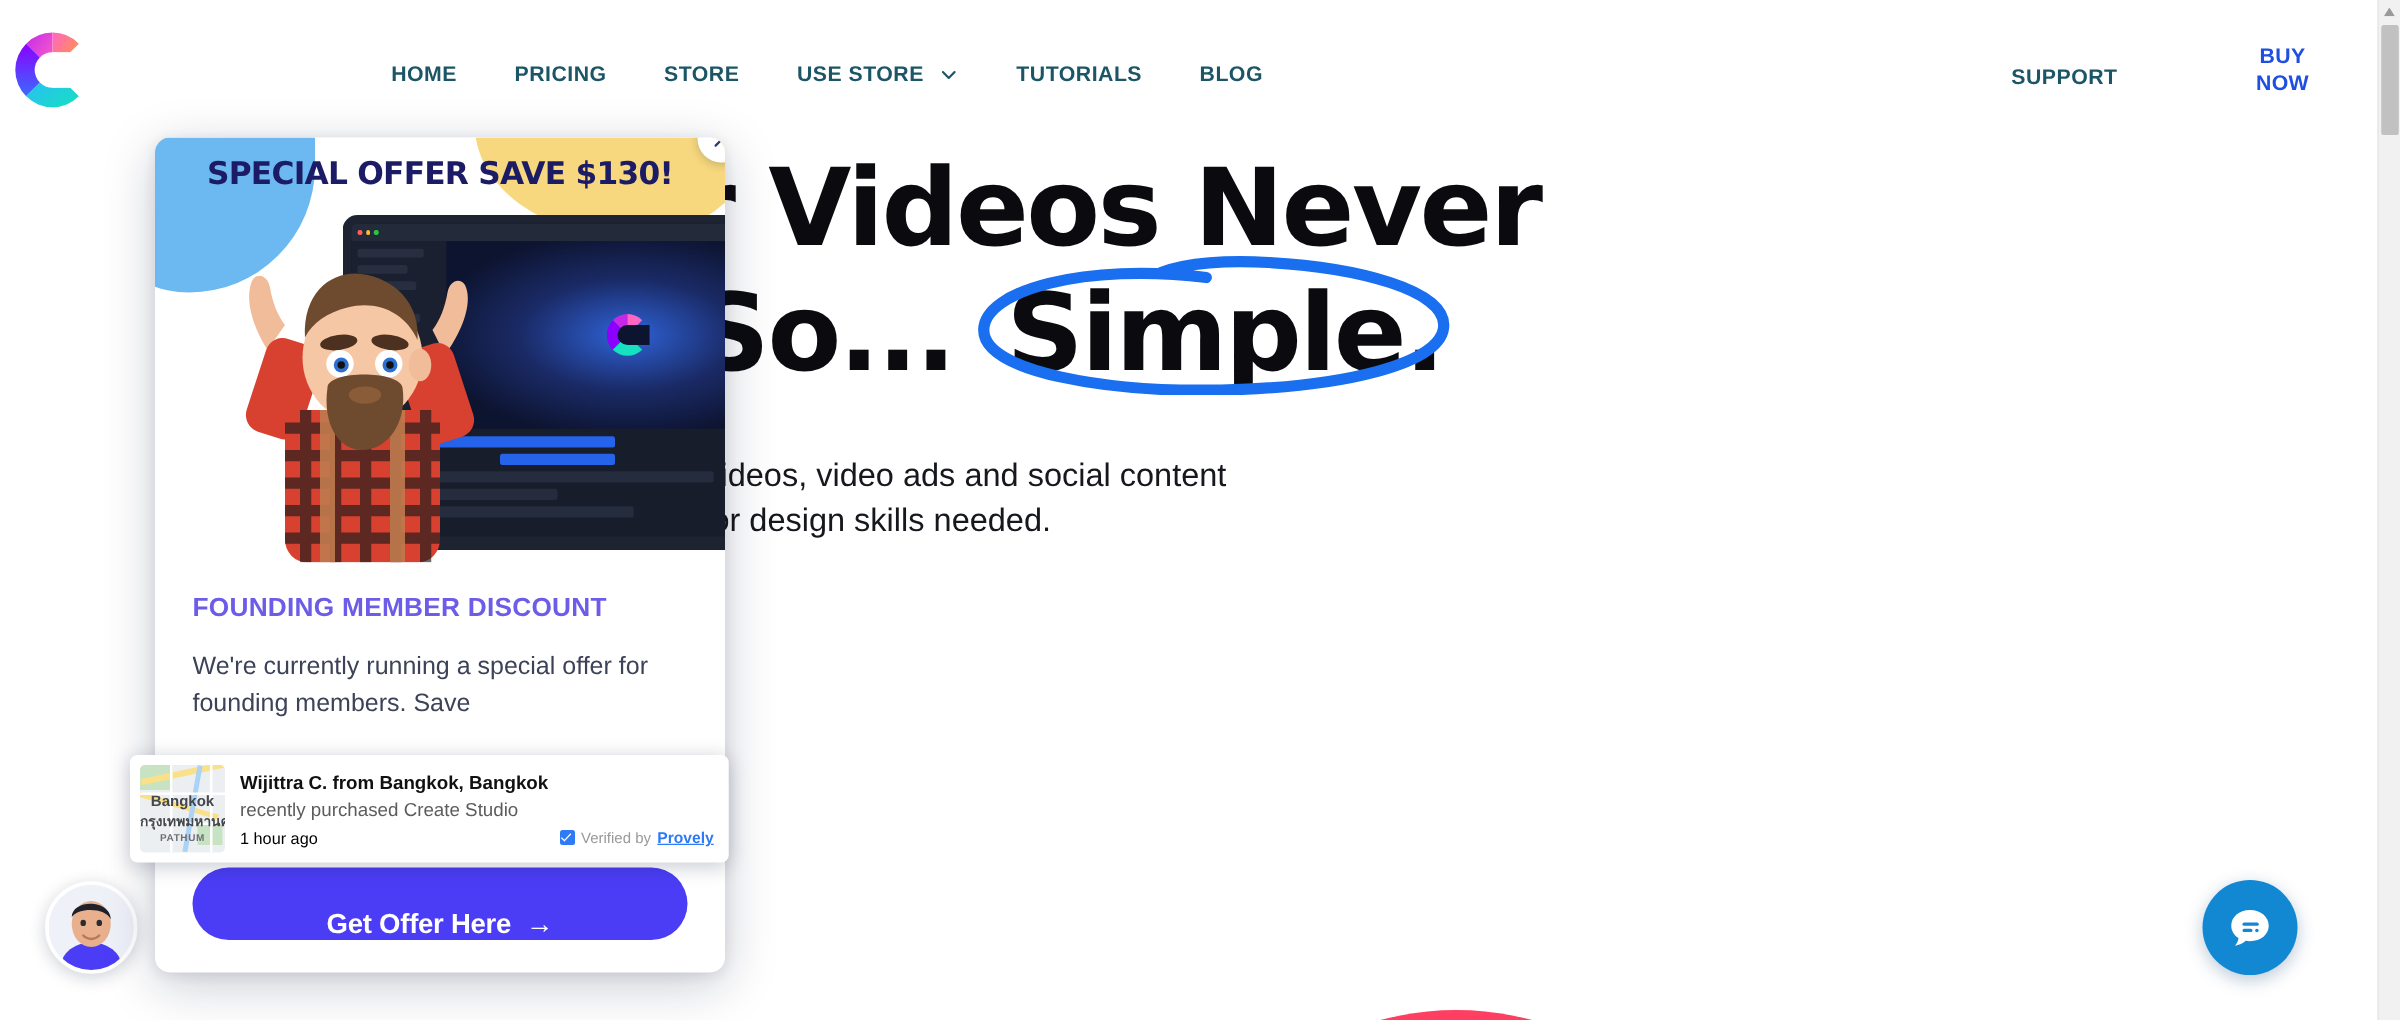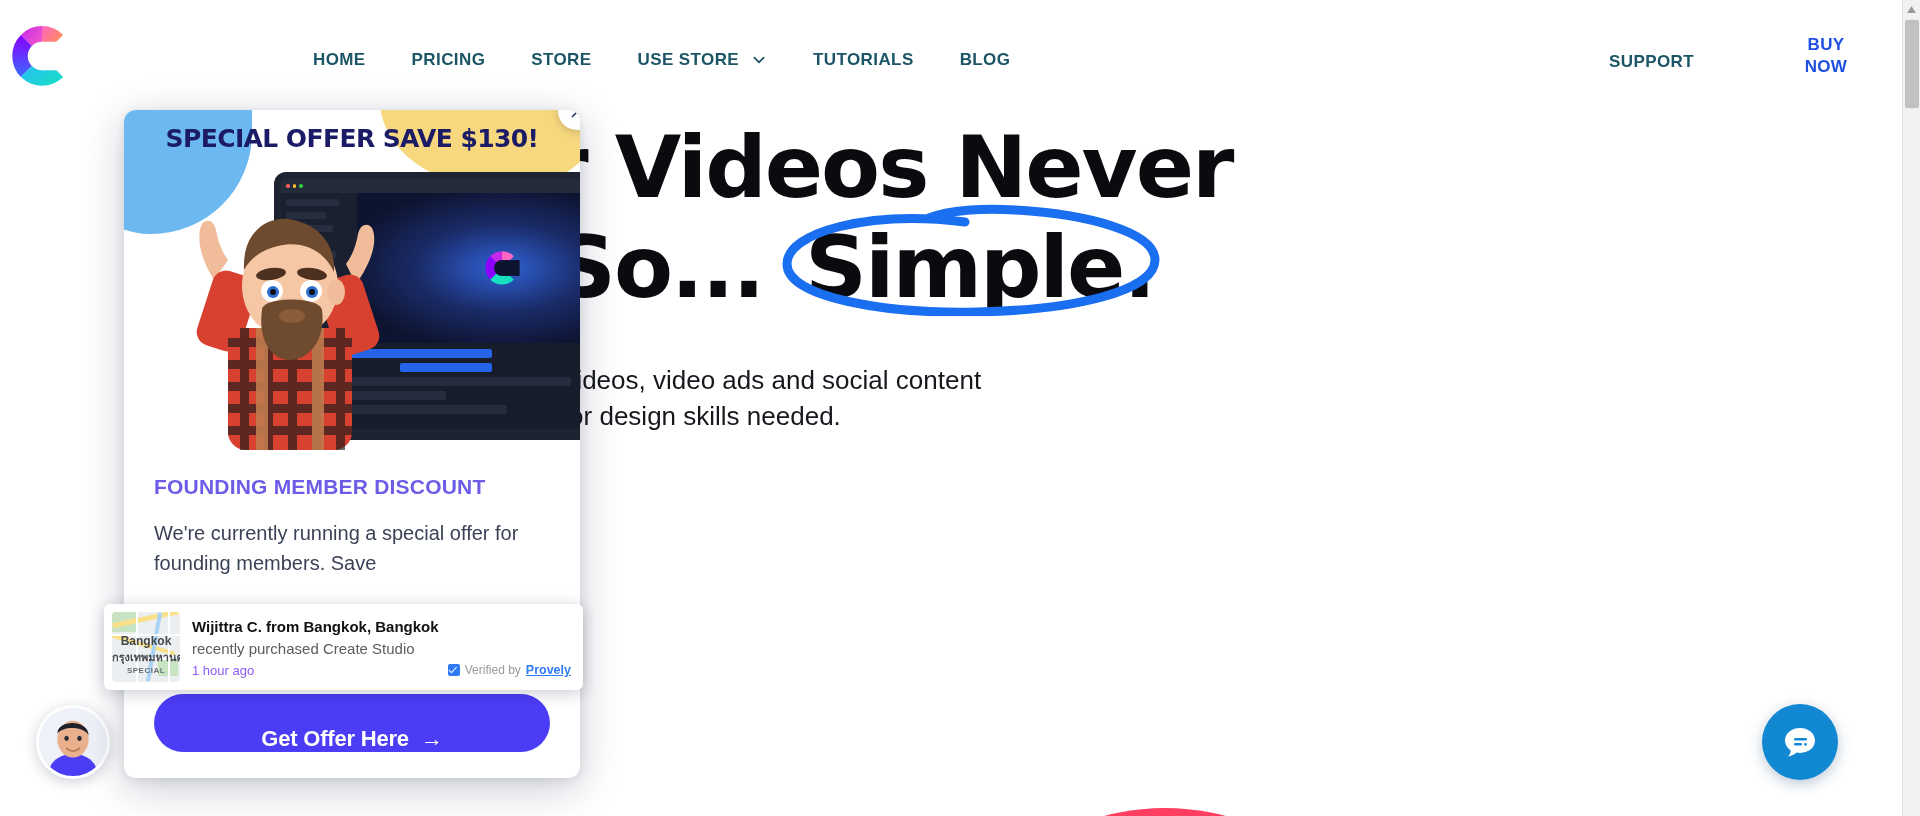--- a/index.html
+++ b/index.html
@@ -150,21 +150,21 @@
   .tm-water { position:absolute; background:#aad3f5; }
   .tm-yellow { position:absolute; background:#fbe08a; }
   .tm-label {
     position:absolute; left:0; right:0; text-align:center;
     font-size: 11px; color:#5a5f66; font-weight: 600;
   }
   .toast-txt { flex:1; min-width:0; }
   .toast-title { font-size: 15px; font-weight: 700; color:#111; line-height:1.35; }
   .toast-sub { font-size: 15px; color:#5c5c5c; line-height:1.45; margin-top:1px; }
   .toast-foot { display:flex; align-items:center; justify-content:space-between; margin-top: 3px; }
-  .toast-time { font-size: 13px; color:#8b5cf6; }
+  .toast-time { font-size: 13px; color:#000000; }
   .toast-verify { display:flex; align-items:center; gap:5px; font-size: 12px; color:#9a9a9a; }
   .verify-check {
     width:12px; height:12px; background:#2f7bf6; border-radius:2px; position:relative; flex:none;
   }
   .verify-check:after {
     content:""; position:absolute; left:3.6px; top:1px; width:3px; height:6.5px;
     border:solid #fff; border-width: 0 1.8px 1.8px 0; transform: rotate(43deg);
   }
   .provely { color:#2f7bf6; font-weight: 800; font-size: 12.5px; }
 
@@ -390,21 +390,21 @@
         <div class="tm-green" style="right:2px;bottom:6px;width:20px;height:18px"></div>
         <div class="tm-yellow" style="left:0;top:4px;width:70px;height:5px;transform:rotate(-12deg)"></div>
         <div class="tm-yellow" style="left:-6px;top:30px;width:70px;height:4px;transform:rotate(16deg)"></div>
         <div class="tm-water" style="left:40px;top:0;width:4px;height:70px;transform:rotate(10deg)"></div>
         <div class="tm-road" style="left:0;top:22px;width:70px;height:2px"></div>
         <div class="tm-road" style="left:0;top:46px;width:70px;height:2px"></div>
         <div class="tm-road" style="left:24px;top:0;width:2px;height:70px"></div>
         <div class="tm-road" style="left:56px;top:0;width:2px;height:70px"></div>
         <div class="tm-label" style="top:22px;font-size:12px;color:#44484d">Bangkok</div>
         <div class="tm-label" style="top:36px;font-size:11px;color:#44484d">กรุงเทพมหานคร</div>
-        <div class="tm-label" style="top:54px;font-size:8px;color:#6b7077;letter-spacing:.5px">SPECIAL</div>
+        <div class="tm-label" style="top:54px;font-size:8px;color:#6b7077;letter-spacing:.5px">PATHUM</div>
       </div>
 
       <div class="toast-txt">
         <div class="toast-title">Wijittra C. from Bangkok, Bangkok</div>
         <div class="toast-sub">recently purchased Create Studio</div>
         <div class="toast-foot">
           <span class="toast-time">1 hour ago</span>
           <span class="toast-verify">
             <span class="verify-check"></span>
             <span>Verified by</span>

